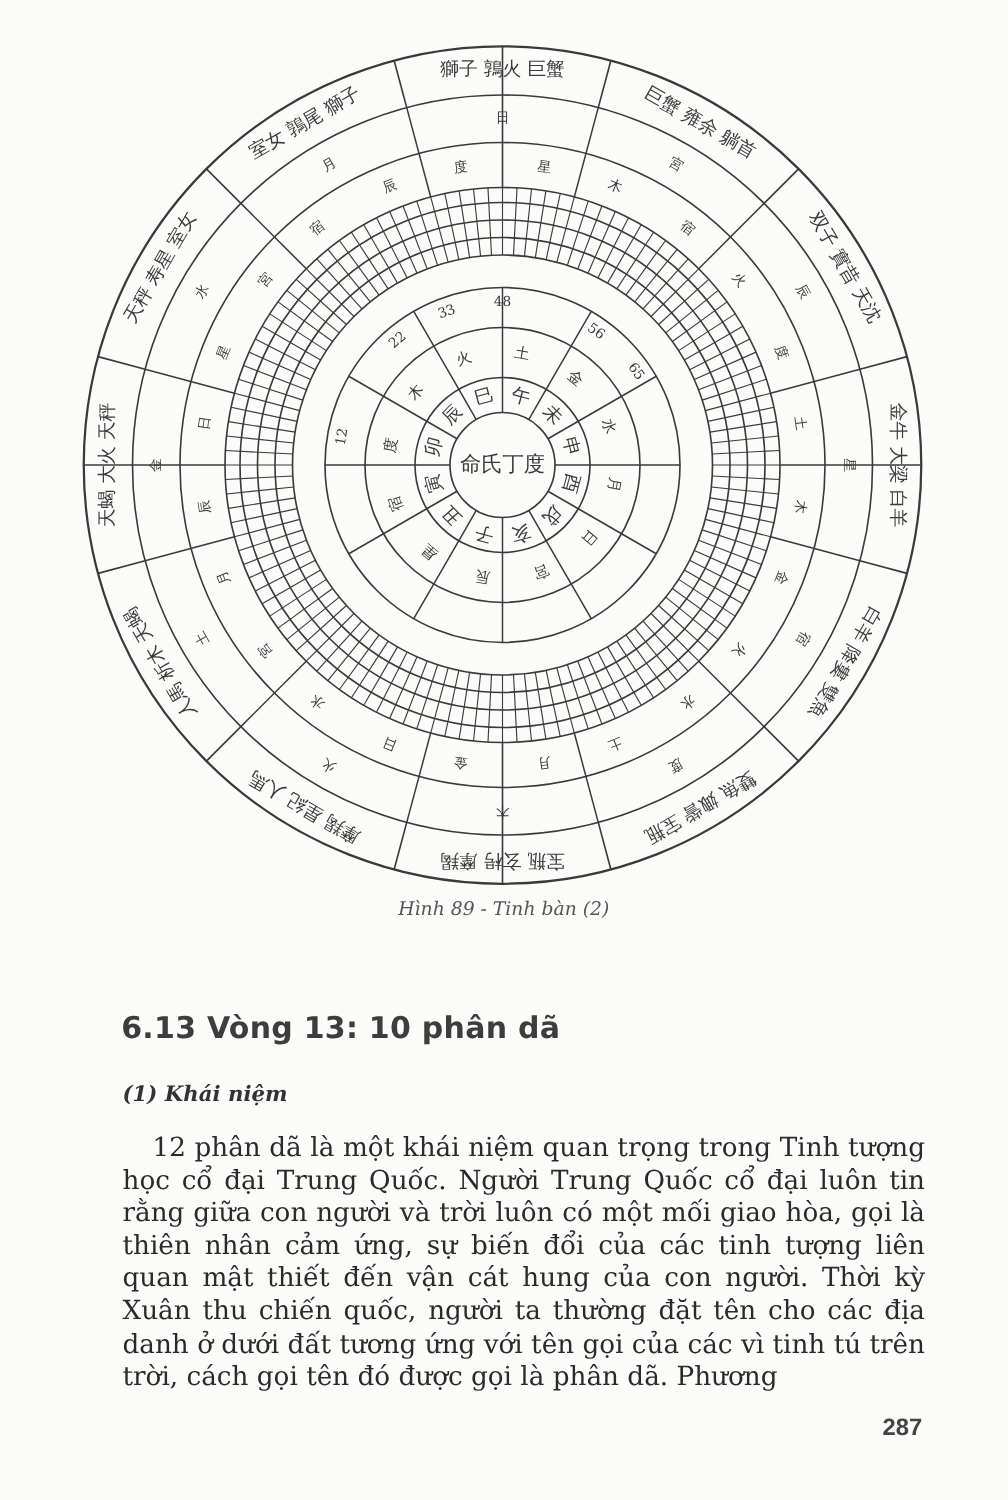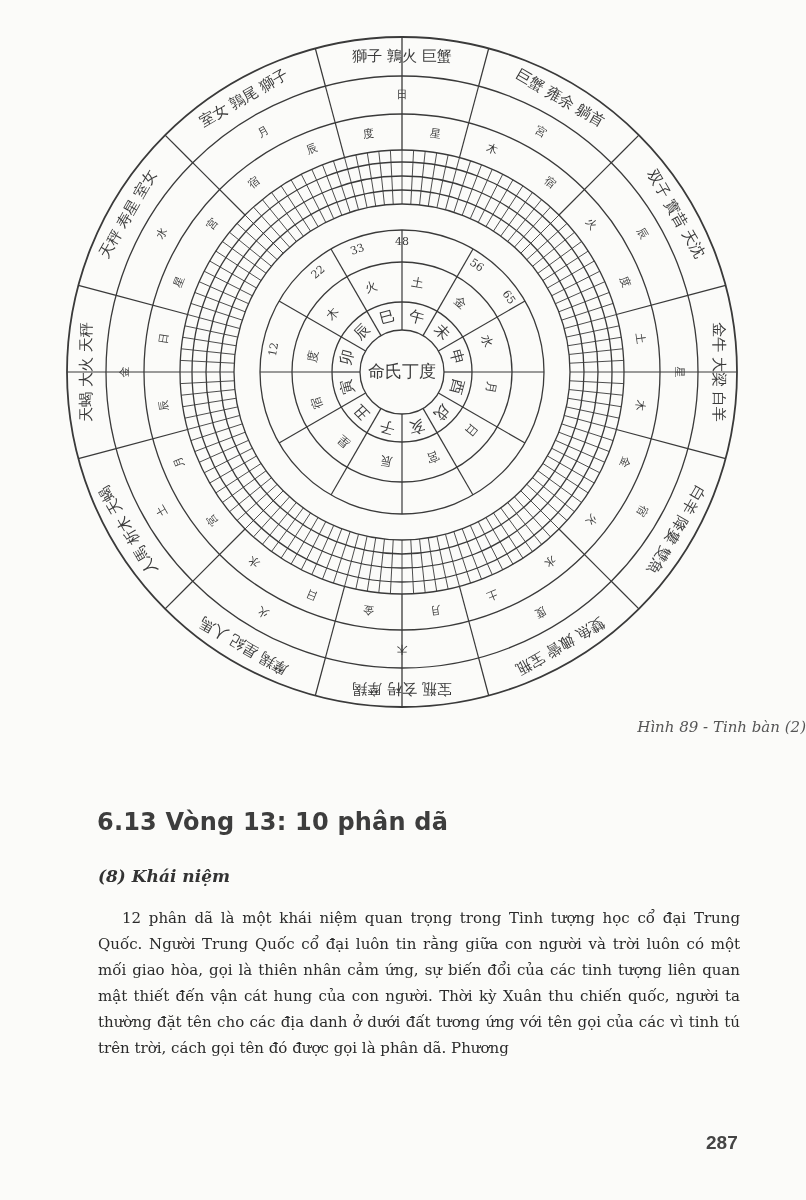--- a/index.html
+++ b/index.html
@@ -13,21 +13,21 @@
       position: absolute; left: 62px; top: 35px;
       width: 680px; height: 680px;
     }
     .figure svg { width: 680px; height: 680px; display: block; }
     .figure text {
       font-family: "DejaVu Serif", serif;
       fill: #3a3a3a;
     }
     .caption {
       position: absolute; left: 0; width: 806px; top: 718px;
-      text-align: right;
+      text-align: center;
       font-family: "DejaVu Serif", serif;
       font-style: italic;
       font-size: 15px;
       color: #555;
     }
     .section-title {
       position: absolute; left: 97px; top: 808px;
       font-family: "DejaVu Sans", sans-serif;
       font-weight: bold;
       font-size: 24px;
@@ -38,21 +38,21 @@
       position: absolute; left: 98px; top: 866px;
       font-family: "DejaVu Serif", serif;
       font-style: italic; font-weight: bold;
       font-size: 17px;
       color: #333;
     }
     .body-text {
       position: absolute; left: 98px; top: 905px;
       width: 642px;
       font-family: "DejaVu Serif", serif;
-      font-size: 15px;
+      font-size: 21px;
       line-height: 26.1px;
       color: #2a2a2a;
       text-align: justify;
     }
     .body-text p { margin: 0; text-indent: 24px; }
     .page-number {
       position: absolute; left: 706px; top: 1132px;
       font-family: "Liberation Sans", sans-serif;
       font-weight: bold;
       font-size: 19px;
@@ -327,19 +327,19 @@
       <text x="306.5984557695844" y="99.33566350202312" font-size="11" text-anchor="middle" dominant-baseline="middle" transform="rotate(352 306.5984557695844 99.33566350202312)">度</text>
       <text x="373.4015442304157" y="99.33566350202312" font-size="11" text-anchor="middle" dominant-baseline="middle" transform="rotate(368 373.4015442304157 99.33566350202312)">星</text>
       <text x="309.21818710068976" y="252.42766412926827" font-size="12" text-anchor="middle" dominant-baseline="middle" transform="rotate(340 309.21818710068976 252.42766412926827)">火</text>
     </svg>
 </div>
 
 <div class="caption">Hình 89 - Tinh bàn (2)</div>
 
 <div class="section-title">6.13 Vòng 13: 10 phân dã</div>
 
-<div class="subsection">(8) Khái niệm</div>
+<div class="subsection">(1) Khái niệm</div>
 
 <div class="body-text">
   <p>12 phân dã là một khái niệm quan trọng trong Tinh tượng học cổ đại Trung Quốc. Người Trung Quốc cổ đại luôn tin rằng giữa con người và trời luôn có một mối giao hòa, gọi là thiên nhân cảm ứng, sự biến đổi của các tinh tượng liên quan mật thiết đến vận cát hung của con người. Thời kỳ Xuân thu chiến quốc, người ta thường đặt tên cho các địa danh ở dưới đất tương ứng với tên gọi của các vì tinh tú trên trời, cách gọi tên đó được gọi là phân dã. Phương</p>
 </div>
 
 <div class="page-number">287</div>
 
 </body></html>

